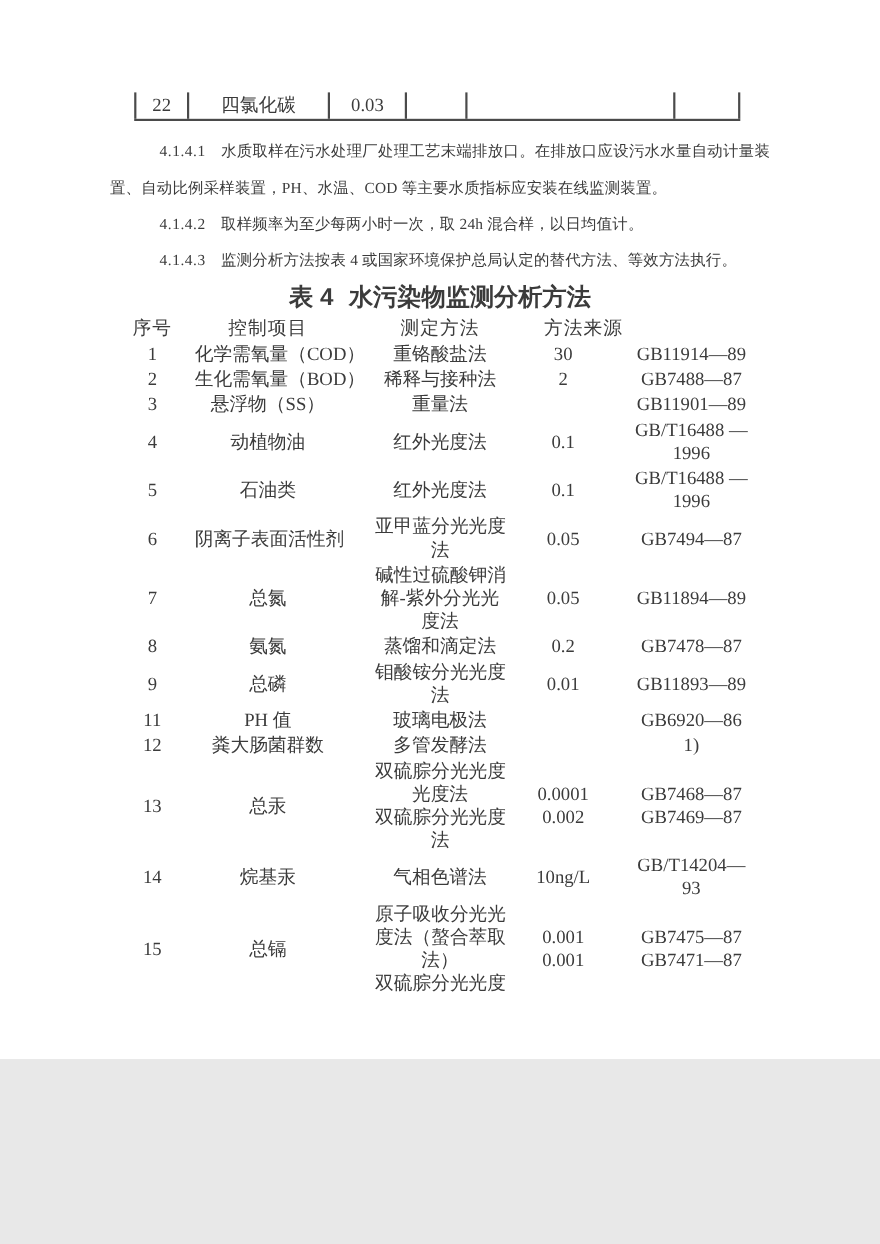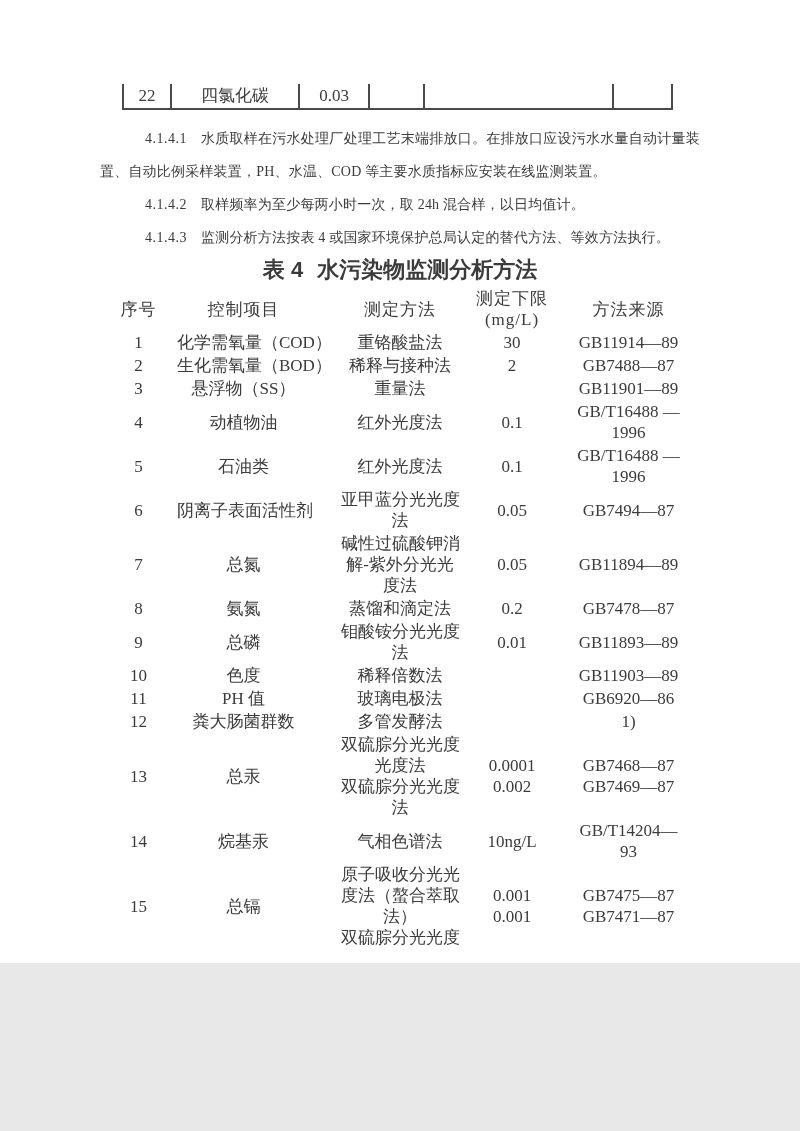--- a/index.html
+++ b/index.html
@@ -86,24 +86,20 @@
       <div class="t4-row t4-head">
         <div class="cell c-no">
             <div class="line">序号</div>
           </div>
         <div class="cell c-item">
             <div class="line">控制项目</div>
           </div>
         <div class="cell c-method">
             <div class="line">测定方法</div>
           </div>
-        <div class="cell c-limit">
-          <div class="line">测定下限</div>
-          <div class="line">(mg/L)</div>
-        </div>
         <div class="cell c-source">
             <div class="line">方法来源</div>
           </div>
       </div>
       <div id="t4-body">
           <div class="t4-row">
             <div class="cell c-no">
               <div class="line">1</div>
             </div>
             <div class="cell c-item">
@@ -250,35 +246,20 @@
             </div>
             <div class="cell c-method">
               <div class="line">钼酸铵分光光度</div>
               <div class="line">法</div>
             </div>
             <div class="cell c-limit">
               <div class="line">0.01</div>
             </div>
             <div class="cell c-source">
               <div class="line">GB11893—89</div>
-            </div>
-          </div>
-          <div class="t4-row">
-            <div class="cell c-no">
-              <div class="line">10</div>
-            </div>
-            <div class="cell c-item">
-              <div class="line">色度</div>
-            </div>
-            <div class="cell c-method">
-              <div class="line">稀释倍数法</div>
-            </div>
-            <div class="cell c-limit"></div>
-            <div class="cell c-source">
-              <div class="line">GB11903—89</div>
             </div>
           </div>
           <div class="t4-row">
             <div class="cell c-no">
               <div class="line">11</div>
             </div>
             <div class="cell c-item">
               <div class="line">PH 值</div>
             </div>
             <div class="cell c-method">

